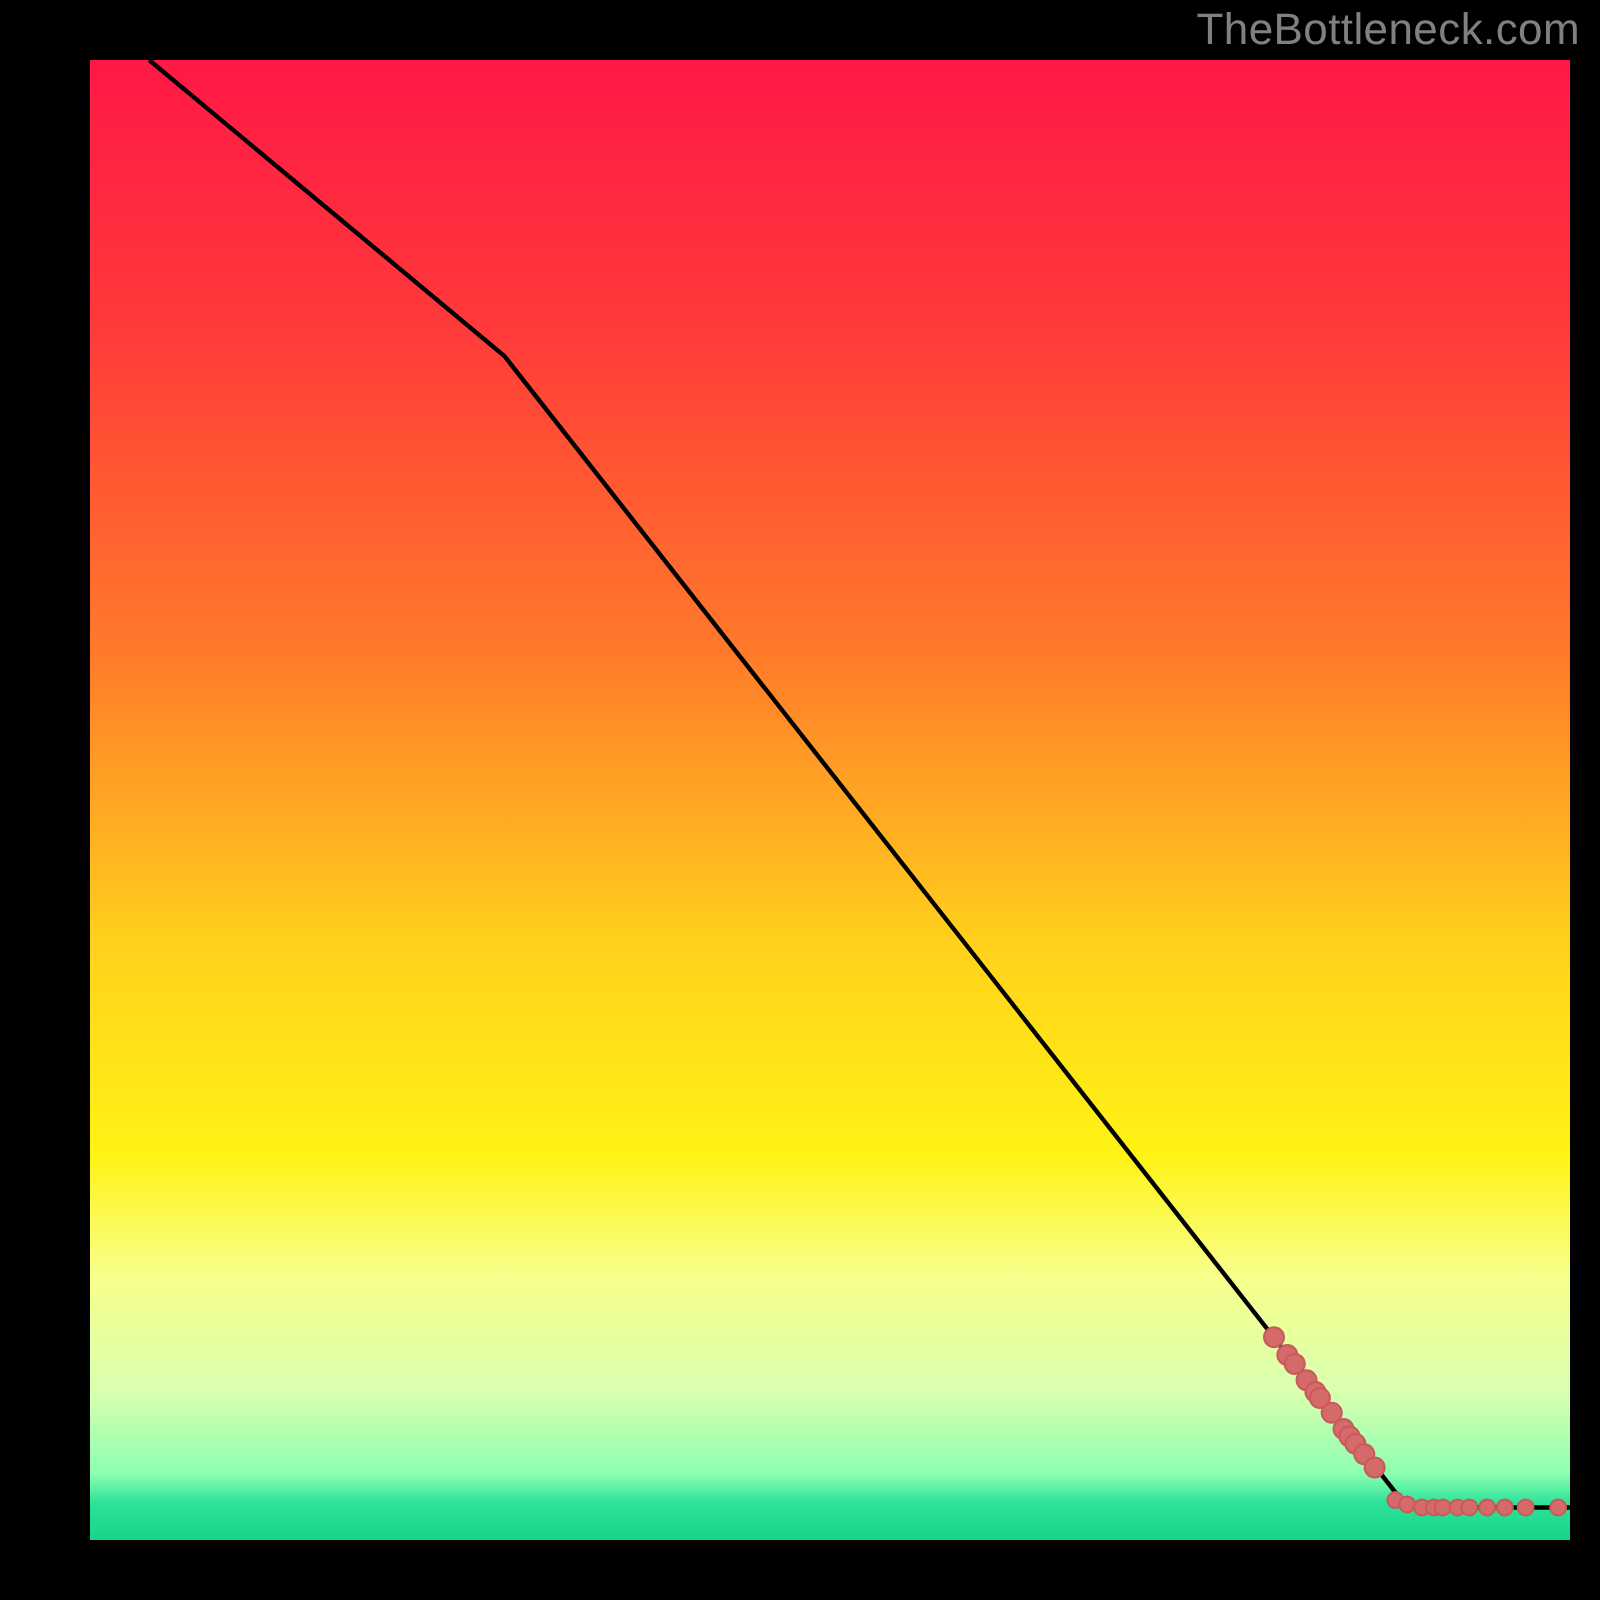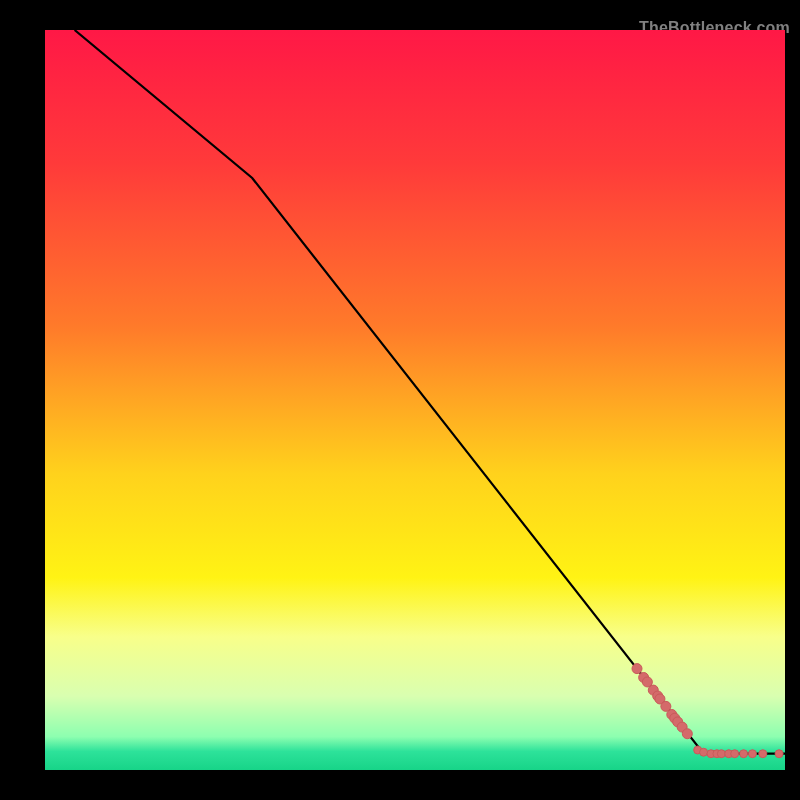--- a/index.html
+++ b/index.html
@@ -12,25 +12,25 @@
     overflow: hidden;
   }
   .frame {
     position: relative;
     width: 800px;
     height: 800px;
     background: #000;
   }
   .attribution {
     position: absolute;
-    top: 19px;
+    top: 2px;
     right: 10px;
     color: #808080;
-    font-size: 16px;
-    font-weight: 700;
+    font-size: 22px;
+    font-weight: 400;
     letter-spacing: 0.2px;
   }
   .plot {
     position: absolute;
     left: 45px;
     top: 30px;
     width: 740px;
     height: 740px;
   }
   svg { display: block; }

